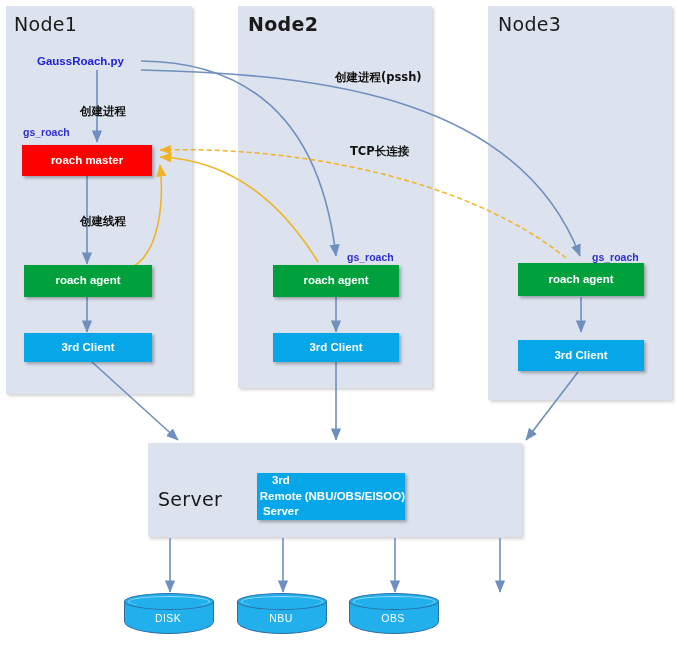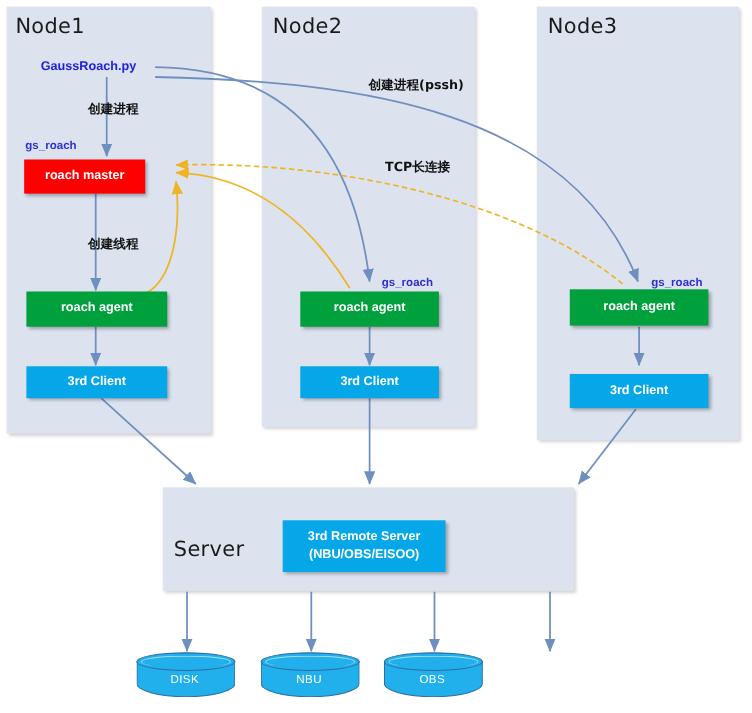--- a/index.html
+++ b/index.html
@@ -46,21 +46,21 @@
 </head>
 <body>
 
 <div id="stage">
 
   <div class="panel" style="left:6px;top:6px;width:186px;height:388px;"></div>
   <div class="panel" style="left:238px;top:6px;width:194px;height:382px;"></div>
   <div class="panel" style="left:488px;top:6px;width:184px;height:394px;"></div>
 
   <div class="panel-title" style="left:14px;top:13px;">Node1</div>
-  <div class="panel-title" style="left:248px;top:13px;">Node2</div>
+  <div class="panel-title" style="left:248px;top:13px;font-weight:bold;">Node2</div>
   <div class="panel-title" style="left:498px;top:13px;">Node3</div>
 
   <div class="panel" style="left:148px;top:443px;width:374px;height:94px;"></div>
   <div class="panel-title" style="left:158px;top:452px;margin-top:36px;">Server</div>
 
   <svg class="wires" viewBox="0 0 684 648">
     <defs>
       <marker id="ab" markerWidth="9" markerHeight="9" refX="7.2" refY="3.2" orient="auto" markerUnits="strokeWidth">
         <path d="M0,0 L7.6,3.2 L0,6.4 z" fill="#6f8fbe"></path>
       </marker>
@@ -93,42 +93,42 @@
 
     <path d="M566,258 C470,180 300,146 160,150" fill="none" stroke="#f0b323" stroke-width="1.5" stroke-dasharray="5,3" marker-end="url(#ay)"></path>
 
     <line x1="170" y1="538" x2="170" y2="592" stroke="#6f8fbe" stroke-width="1.6" marker-end="url(#ab)"></line>
     <line x1="283" y1="538" x2="283" y2="592" stroke="#6f8fbe" stroke-width="1.6" marker-end="url(#ab)"></line>
     <line x1="395" y1="538" x2="395" y2="592" stroke="#6f8fbe" stroke-width="1.6" marker-end="url(#ab)"></line>
     <line x1="500" y1="538" x2="500" y2="592" stroke="#6f8fbe" stroke-width="1.6" marker-end="url(#ab)"></line>
   </svg>
 
   <div class="lbl py" style="left:37px;top:55px;">GaussRoach.py</div>
-  <div class="lbl cn" style="left:80px;top:92px;">创建进程</div>
+  <div class="lbl cn" style="left:80px;top:104px;">创建进程</div>
   <div class="lbl gs" style="left:23px;top:126px;">gs_roach</div>
   <div class="lbl cn" style="left:80px;top:214px;">创建线程</div>
 
   <div class="lbl cn" style="left:335px;top:70px;">创建进程(pssh)</div>
   <div class="lbl cn" style="left:350px;top:144px;">TCP长连接</div>
 
   <div class="lbl gs" style="left:347px;top:251px;">gs_roach</div>
   <div class="lbl gs" style="left:592px;top:251px;">gs_roach</div>
 
-  <div class="pbox red" style="left:22px;top:145px;width:110px;height:31px;">roach master</div>
+  <div class="pbox red" style="left:22px;top:145px;width:130px;height:31px;">roach master</div>
 
   <div class="pbox green" style="left:24px;top:265px;width:128px;height:32px;">roach agent</div>
   <div class="pbox blue" style="left:24px;top:333px;width:128px;height:29px;">3rd Client</div>
 
   <div class="pbox green" style="left:273px;top:265px;width:126px;height:32px;">roach agent</div>
   <div class="pbox blue" style="left:273px;top:333px;width:126px;height:29px;">3rd Client</div>
 
   <div class="pbox green" style="left:518px;top:263px;width:126px;height:33px;">roach agent</div>
   <div class="pbox blue" style="left:518px;top:340px;width:126px;height:31px;">3rd Client</div>
 
-  <div class="pbox blue big" style="left:257px;top:473px;width:148px;height:47px;flex-direction:column;">
+  <div class="pbox blue big" style="left:257px;top:473px;width:148px;height:47px;flex-direction:row;">
     <span>3rd Remote Server</span>
     <span>(NBU/OBS/EISOO)</span>
   </div>
 
   <div class="cyl" style="left:124px;top:593px;">
     <div class="body"></div>
     <div class="top"></div>
     <div class="cap"></div>
     <div class="txt">DISK</div>
   </div>

